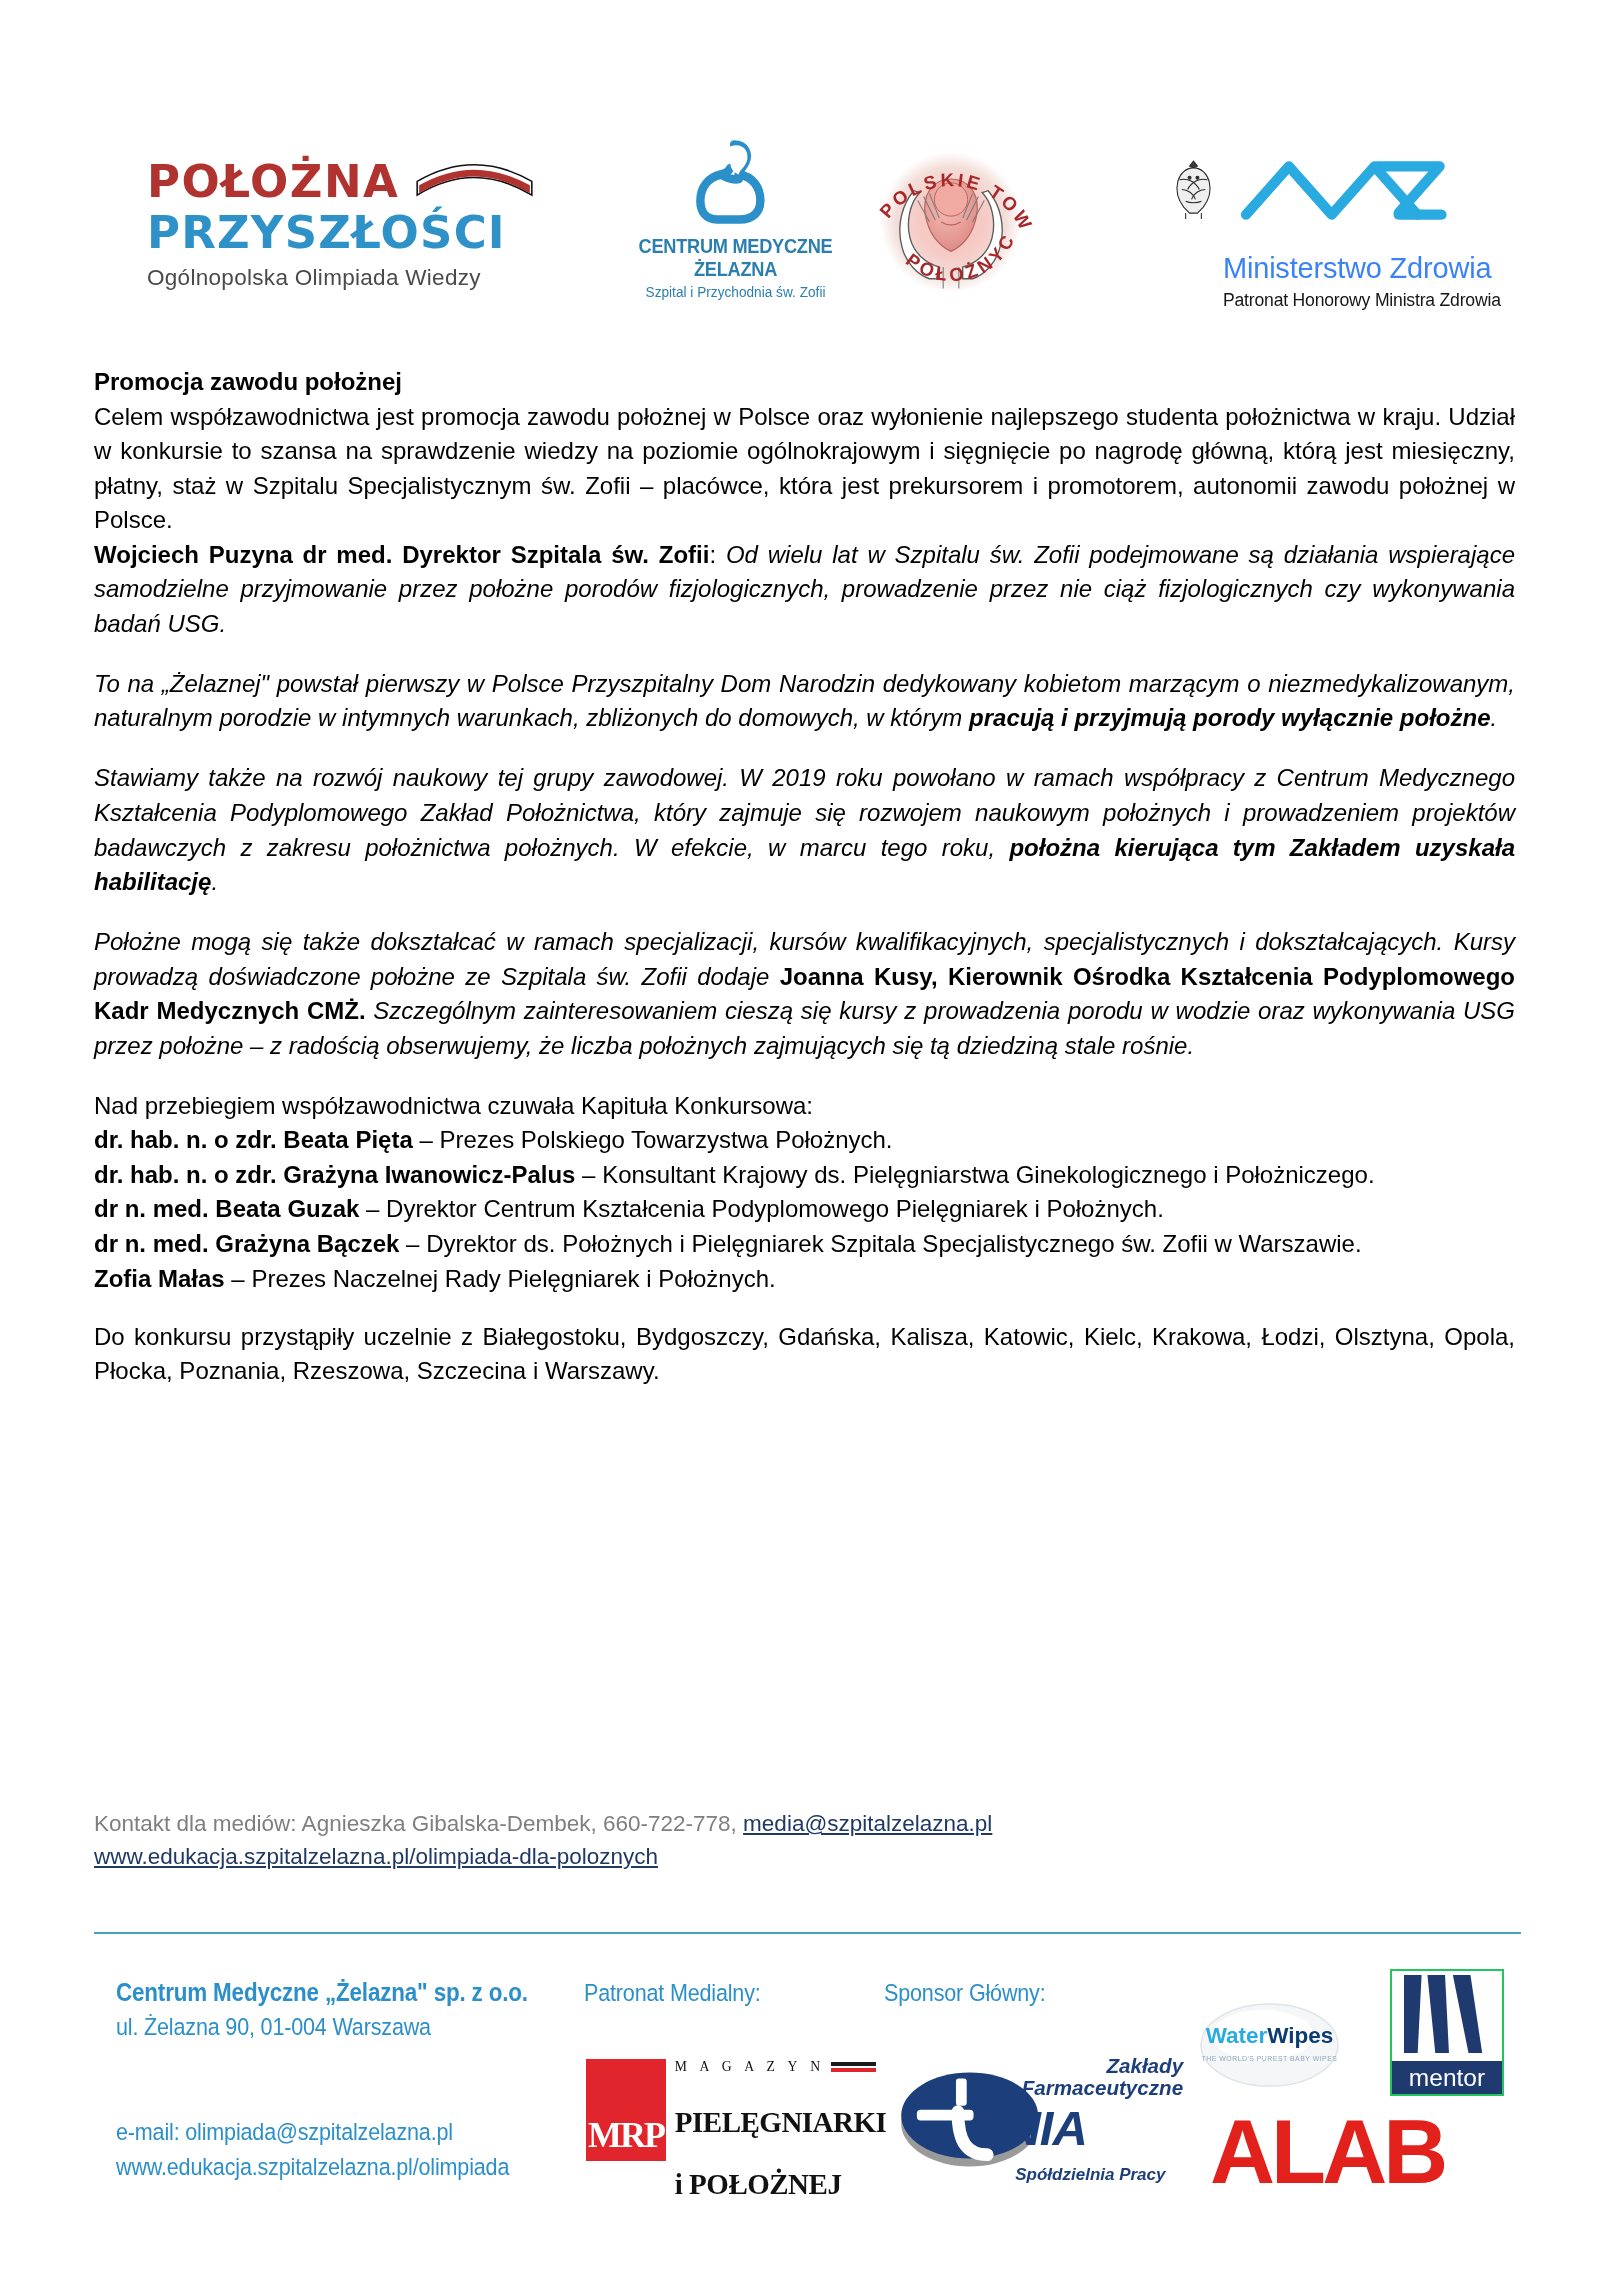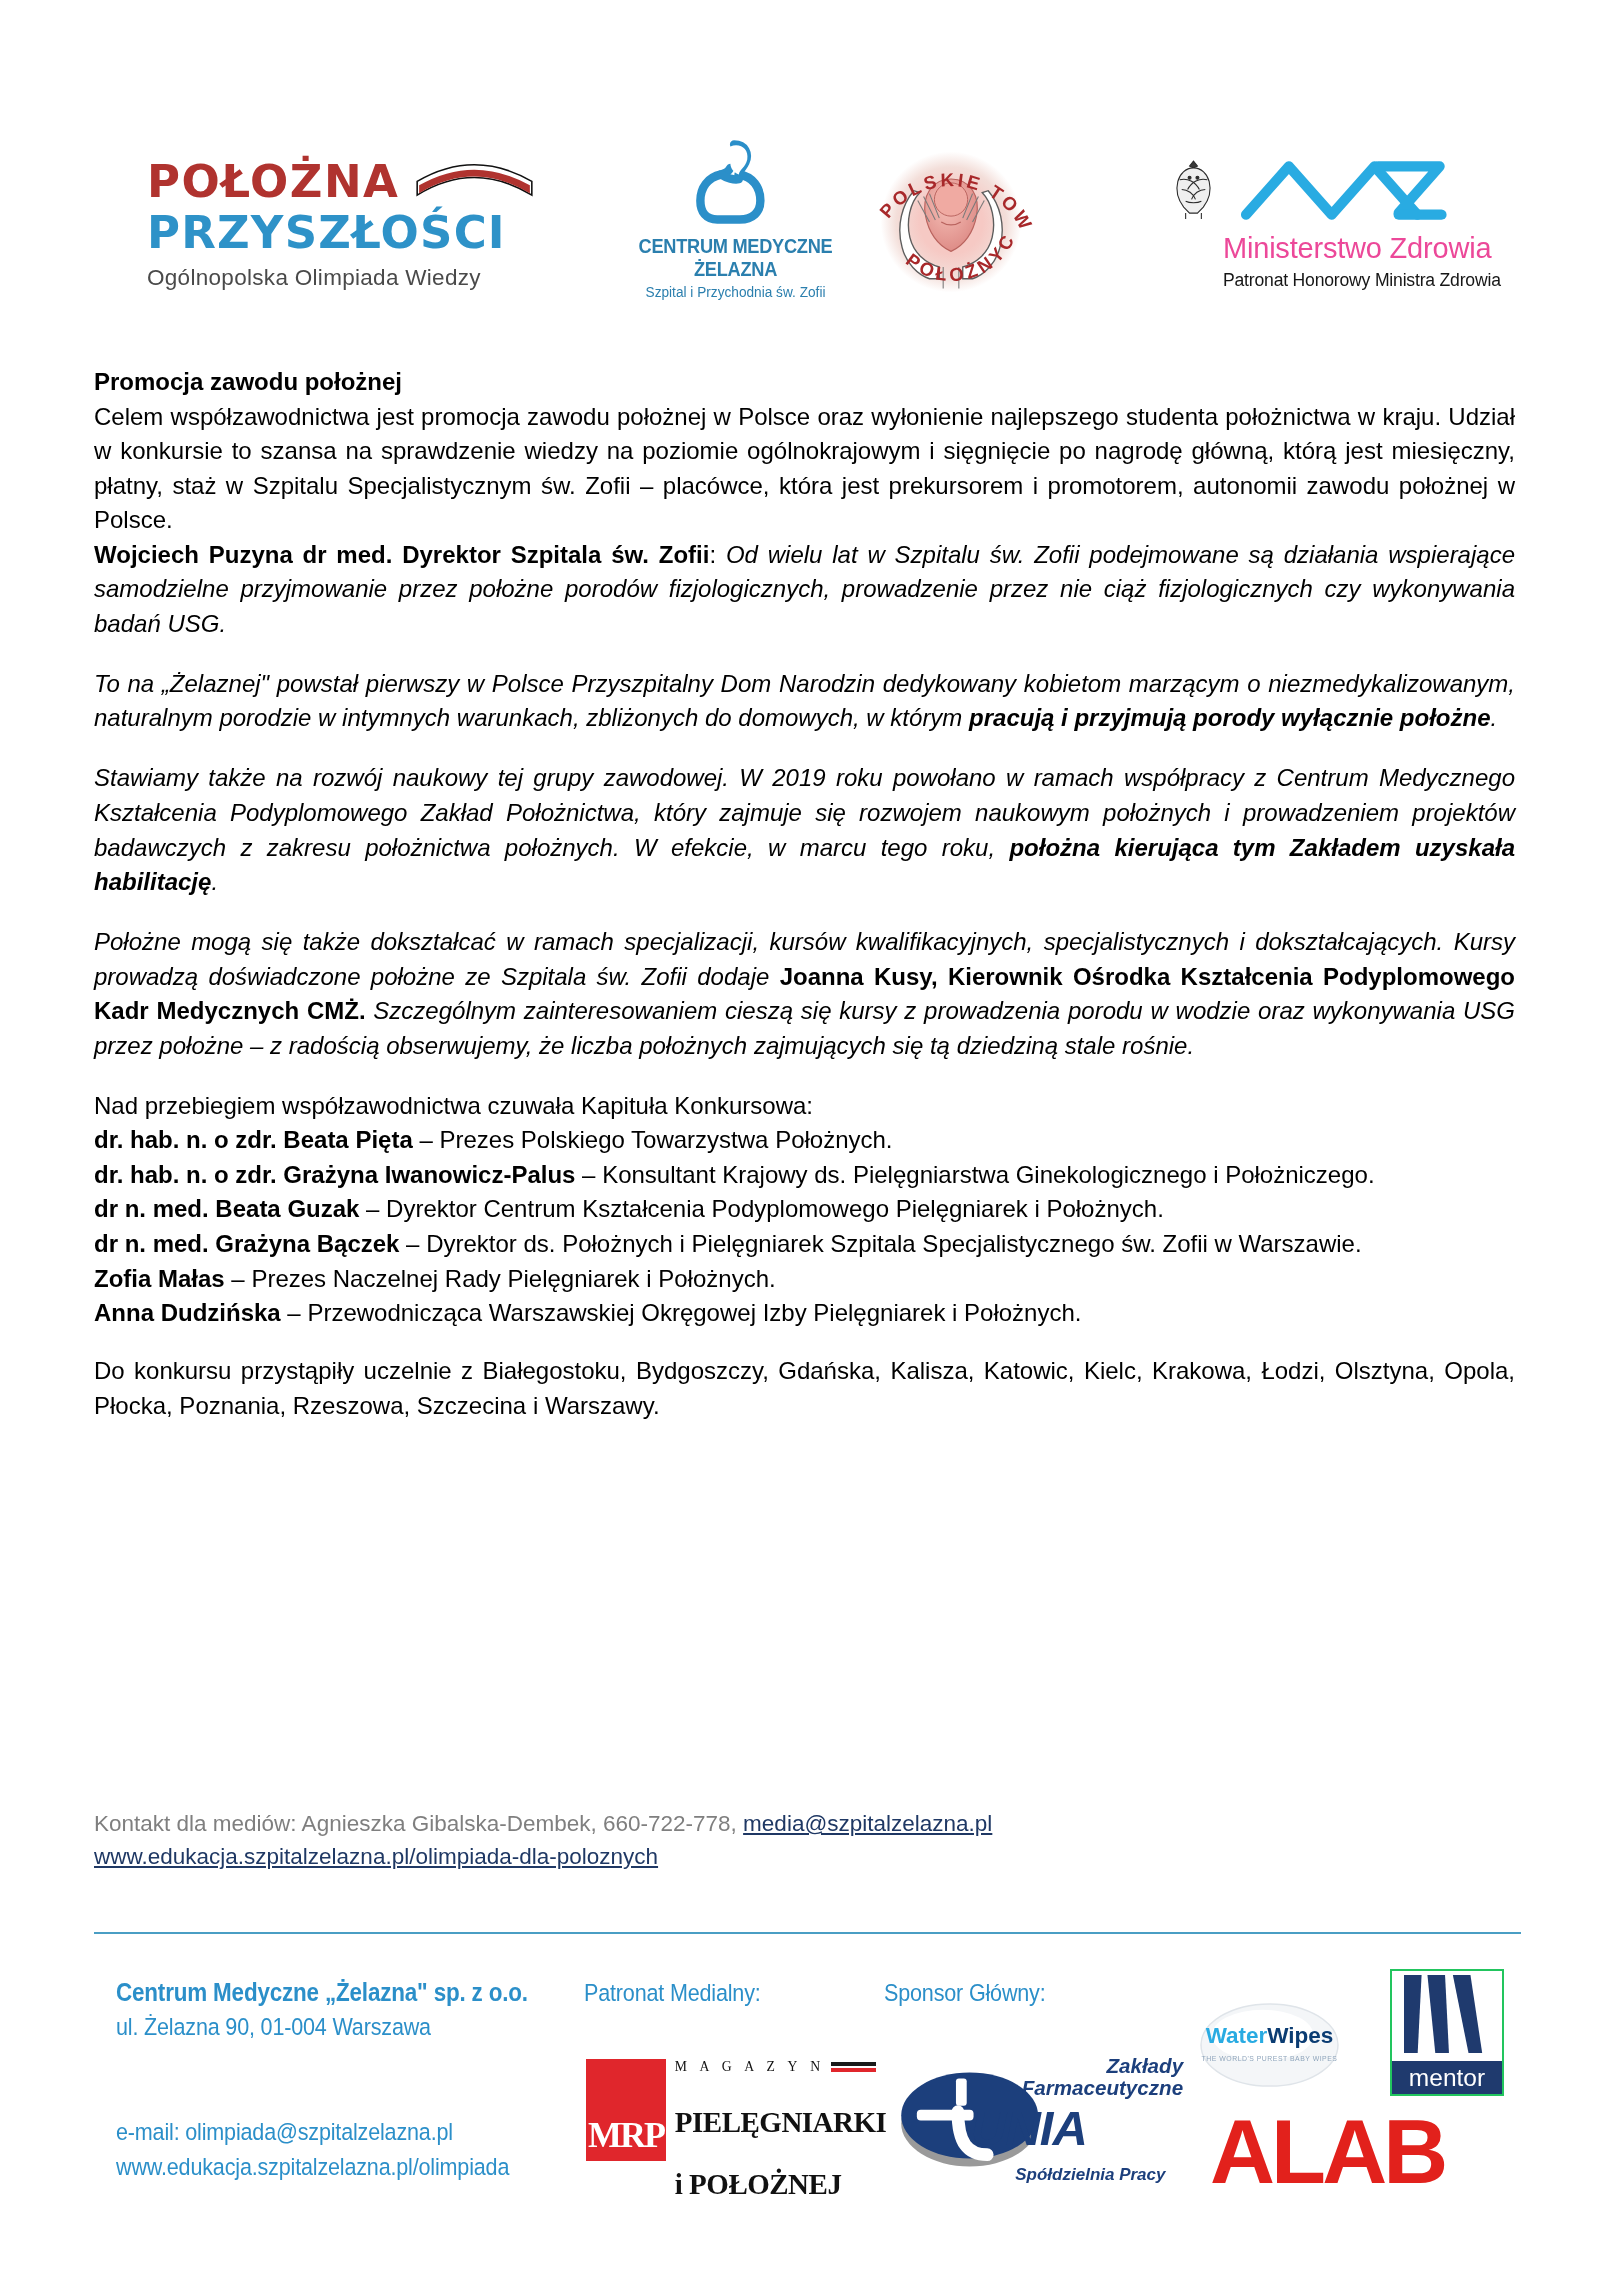--- a/index.html
+++ b/index.html
@@ -106,22 +106,22 @@
   .logo-mz {
     position: absolute;
     left: 1166px;
     top: 152px;
     width: 353px;
   }
   .mz-row { display: flex; align-items: center; gap: 13.7px; height: 76px; }
   .mz-title {
     font-family: "Liberation Sans", sans-serif;
     font-size: 29px;
-    color: #ec4899;
-    margin-top: 4px;
+    color: #3b82f6;
+    margin-top: 24px;
     letter-spacing: -0.2px;
     padding-left: 57px;
   }
   .mz-sub {
     font-family: "Liberation Sans", sans-serif;
     font-size: 17.6px;
     color: #161616;
     margin-top: 4.9px;
     padding-left: 57px;
     letter-spacing: -0.2px;
@@ -420,21 +420,20 @@
 
   <div class="gap"></div>
 
   <p>Nad przebiegiem współzawodnictwa czuwała Kapituła Konkursowa:</p>
 
   <p class="just"><span class="b">dr. hab. n. o zdr. Beata Pięta</span><span> – Prezes Polskiego Towarzystwa Położnych.</span></p>
   <p class="just"><span class="b">dr. hab. n. o zdr. Grażyna Iwanowicz-Palus</span><span> – Konsultant Krajowy ds. Pielęgniarstwa Ginekologicznego i Położniczego.</span></p>
   <p class="just"><span class="b">dr n. med. Beata Guzak</span><span> – Dyrektor Centrum Kształcenia Podyplomowego Pielęgniarek i Położnych.</span></p>
   <p class="just"><span class="b">dr n. med. Grażyna Bączek</span><span> – Dyrektor ds. Położnych i Pielęgniarek Szpitala Specjalistycznego św. Zofii w Warszawie.</span></p>
   <p class="just"><span class="b">Zofia Małas</span><span> – Prezes Naczelnej Rady Pielęgniarek i Położnych.</span></p>
-  <p class="just"><span class="b">Anna Dudzińska</span><span> – Przewodnicząca Warszawskiej Okręgowej Izby Pielęgniarek i Położnych.</span></p>
 
   <div class="gap-sm"></div>
 
   <p class="just">Do konkursu przystąpiły uczelnie z Białegostoku, Bydgoszczy, Gdańska, Kalisza, Katowic, Kielc, Krakowa, Łodzi, Olsztyna, Opola, Płocka, Poznania, Rzeszowa, Szczecina i Warszawy.</p>
 </div>
 
 <div class="contact">
   <div><span>Kontakt dla mediów: Agnieszka Gibalska-Dembek, 660-722-778, </span><a class="link" href="#">media@szpitalzelazna.pl</a></div>
   <div><a class="link" href="#">www.edukacja.szpitalzelazna.pl/olimpiada-dla-poloznych</a></div>
 </div>

